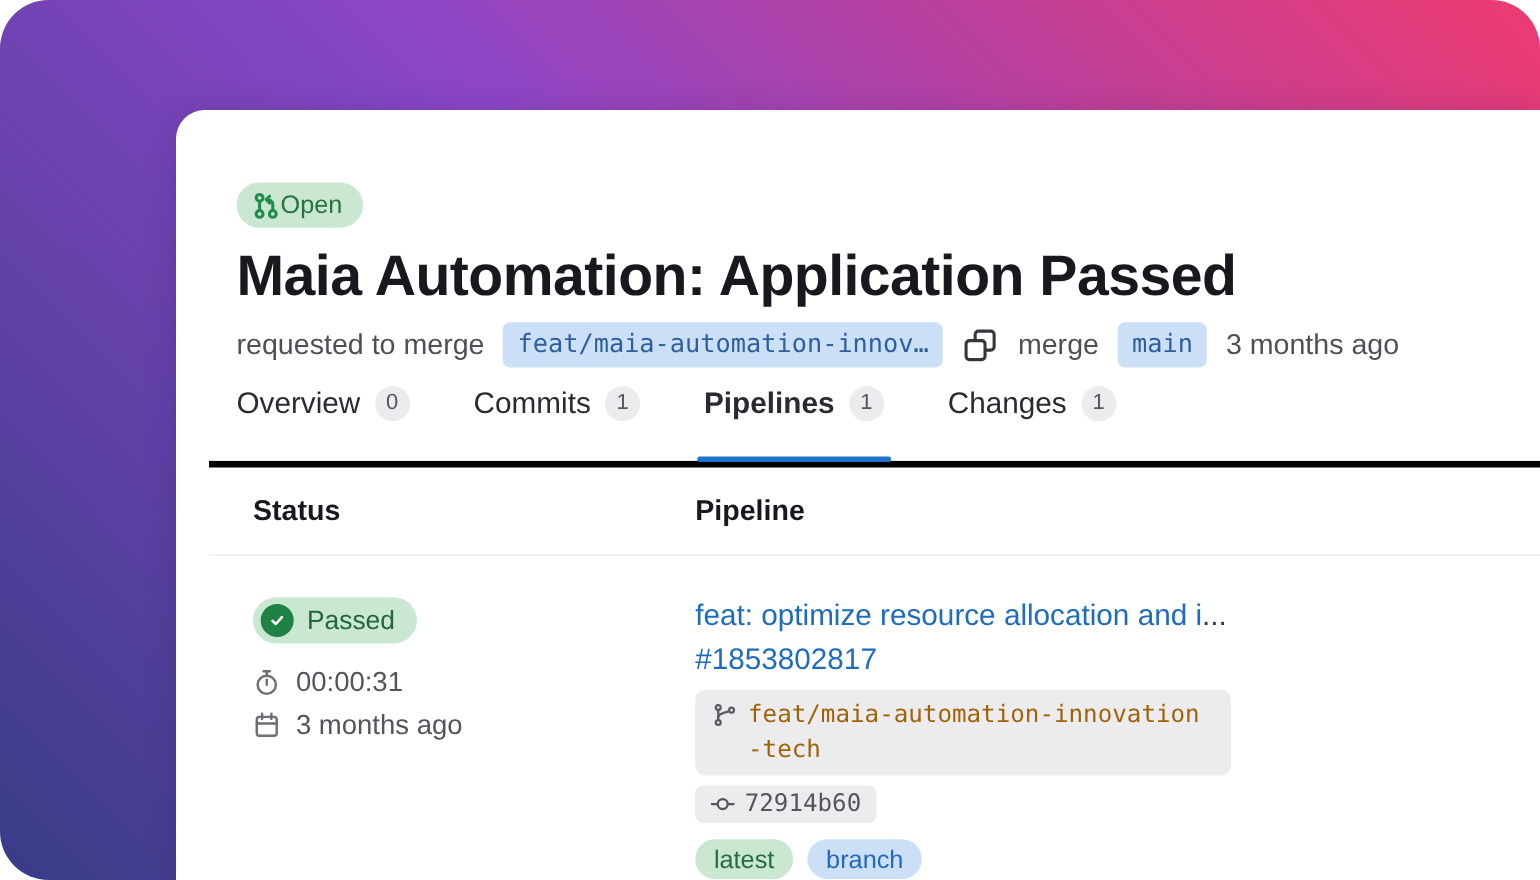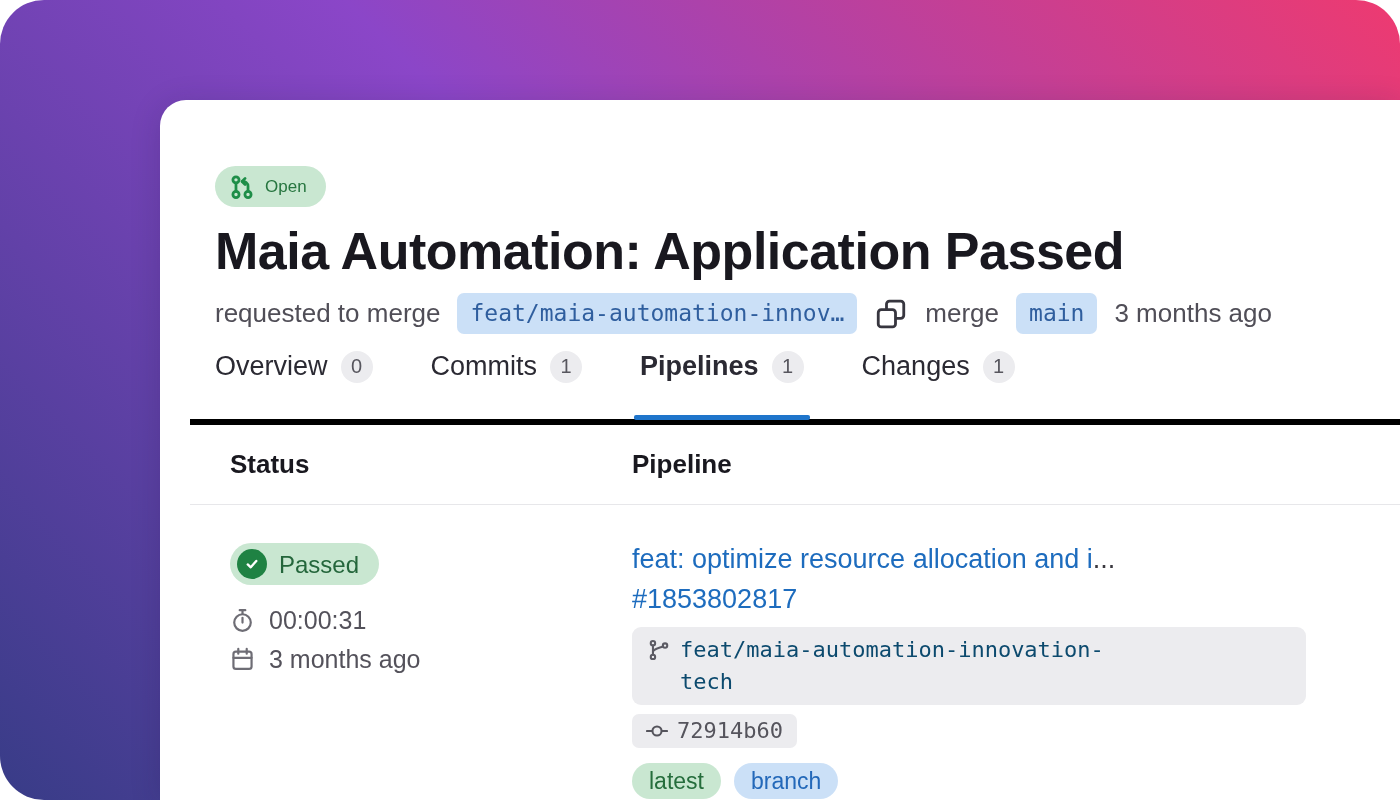--- a/index.html
+++ b/index.html
@@ -19,24 +19,24 @@
     position: absolute; left: 160px; top: 100px; right: 0; bottom: 0;
     background: #ffffff;
     border-top-left-radius: 26px;
     box-shadow: 0 4px 30px rgba(30,20,60,0.18);
     padding-top: 66px;
   }
   .head-section { padding-left: 55px; }
 
   
   .open-badge {
-    display: inline-flex; align-items: center; gap: 10px;
+    display: inline-flex; align-items: center; 
     background: #c9e7d1; color: #26753f;
     border-radius: 22px; padding: 7px 19px 7px 14px;
-    font-size: 17px; font-weight: 500; line-height: 27px;
+    font-size: 23px; font-weight: 500; line-height: 27px;
   }
   .open-badge svg { color: #1e8e48; display: block; }
 
   .mr-title {
     margin: 14px 0 0 0;
     font-size: 52px; line-height: 60px; font-weight: 800;
     letter-spacing: -0.5px; color: #19181f;
   }
 
   
@@ -113,26 +113,26 @@
   
   .p-link {
     display: block; text-decoration: none;
     color: #1d6cbe; font-size: 27px; line-height: 32px;
     cursor: pointer;
   }
   .p-link .ellipsis { color: #3a383f; }
   .p-id { margin-top: 8px; }
   .ref-box {
     margin-top: 12px;
-    width: 674px;
+    width: 487px;
     display: flex; gap: 10px;
     background: #ececef; border-radius: 9px;
     padding: 7px 16px;
     font-family: "DejaVu Sans Mono", monospace;
-    font-size: 22px; line-height: 32px; color: #0c4a6e;
+    font-size: 22px; line-height: 32px; color: #a16207;
     cursor: pointer;
   }
   .ref-box svg { margin-top: 5px; flex: none; color: #5c5b64; }
   .ref-text { width: 432px; word-break: break-all; }
   .commit-pill {
     margin-top: 9px;
     display: inline-flex; align-items: center; gap: 9px;
     background: #ececef; border-radius: 7px;
     padding: 3px 14px;
     font-family: "DejaVu Sans Mono", monospace;

